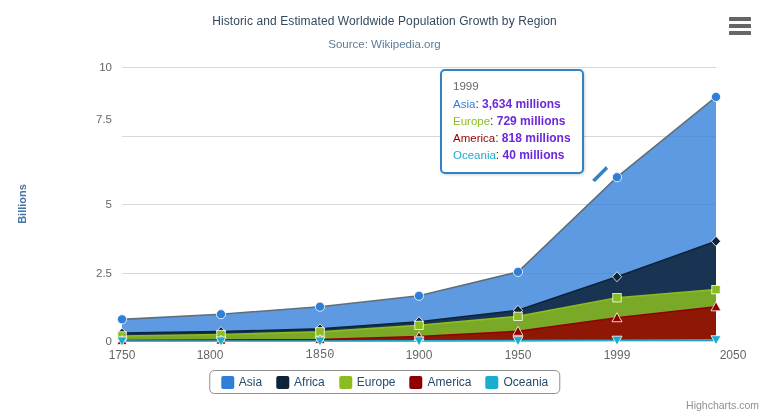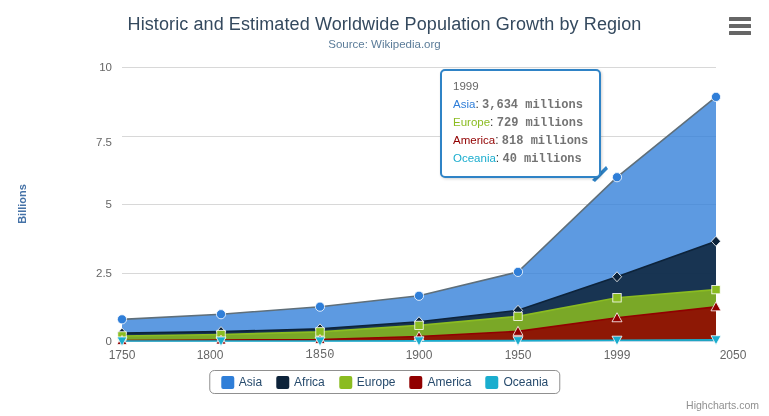--- a/index.html
+++ b/index.html
@@ -6,21 +6,21 @@
   body{
     width:769px;height:416px;background:#ffffff;
     font-family:"Liberation Sans", sans-serif;
     overflow:hidden;position:relative;
   }
   #chart-root{position:absolute;inset:0;}
 
   
   .chart-title{
     position:absolute;left:0;right:0;top:14px;text-align:center;
-    font-size:18px;color:#34495e;letter-spacing:.1px;font-weight:normal;
+    font-size:12px;color:#34495e;letter-spacing:.1px;font-weight:normal;
   }
   .chart-subtitle{
     position:absolute;left:0;right:0;top:38px;text-align:center;
     font-size:11.5px;color:#5b7c99;
   }
 
   
   .menu-btn{
     position:absolute;right:18px;top:17px;width:22px;height:18px;
     display:flex;flex-direction:column;justify-content:space-between;cursor:pointer;
@@ -57,21 +57,21 @@
   .tooltip{
     position:absolute;left:440px;top:69px;
     background:#ffffff;border:2px solid #2f83c6;border-radius:5px;
     padding:7px 11px 8px 11px;
     box-shadow:1px 1px 3px rgba(0,0,0,.18);
     font-size:12px;line-height:17px;white-space:nowrap;z-index:6;
   }
   .tt-header{color:#666;font-size:11.5px;padding-bottom:1px;}
   .tt-row{color:#333;}
   .tt-key{font-size:11.5px;}
-  .tt-val{font-weight:bold;color:#737373;font-family:Liberation Mono, monospace;}
+  .tt-val{font-weight:bold;color:#6d28d9;}
   .tt-pointer{
     position:absolute;left:592px;top:166px;width:18px;height:18px;
     z-index:5;
   }
 
   
   .legend{
     position:absolute;left:50%;transform:translateX(-50%);bottom:22px;
     border:1px solid #909090;border-radius:5px;background:#fff;
     padding:4px 11px;display:flex;align-items:center;gap:14px;
@@ -103,21 +103,21 @@
 
   <div class="plot" id="plot">
     <div class="axis-line"></div>
   <div class="gridline zero" style="top: 274px;"></div>
       <div class="y-label" style="top: 274px;">0</div>
       <div class="gridline" style="top: 205.5px;"></div>
       <div class="y-label" style="top: 205.5px;">2.5</div>
       <div class="gridline" style="top: 137px;"></div>
       <div class="y-label" style="top: 137px;">5</div>
       <div class="gridline" style="top: 68.5px;"></div>
-      <div class="y-label" style="top: 75px;">7.5</div>
+      <div class="y-label" style="top: 52px;">7.5</div>
       <div class="gridline" style="top: 0px;"></div>
       <div class="y-label" style="top: 0px;">10</div>
       <div class="x-label" style="left: 0px;">1750</div>
       <div class="x-label" style="left: 88px;">1800</div>
       <div class="x-label" style="left: 198px; font-family: Liberation Mono, monospace;">1850</div>
       <div class="x-label" style="left: 297px;">1900</div>
       <div class="x-label" style="left: 396px;">1950</div>
       <div class="x-label" style="left: 495px;">1999</div>
       <div class="x-label" style="left: 594px; margin-left: 17px;">2050</div>
       <svg class="series-svg" width="594" height="274">

